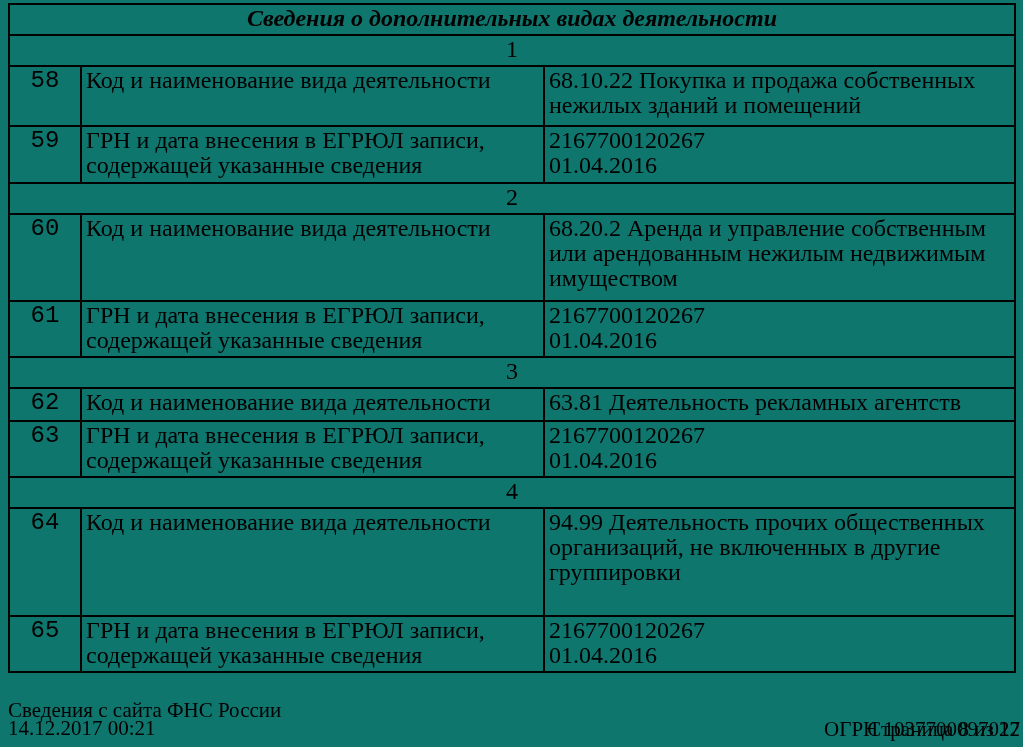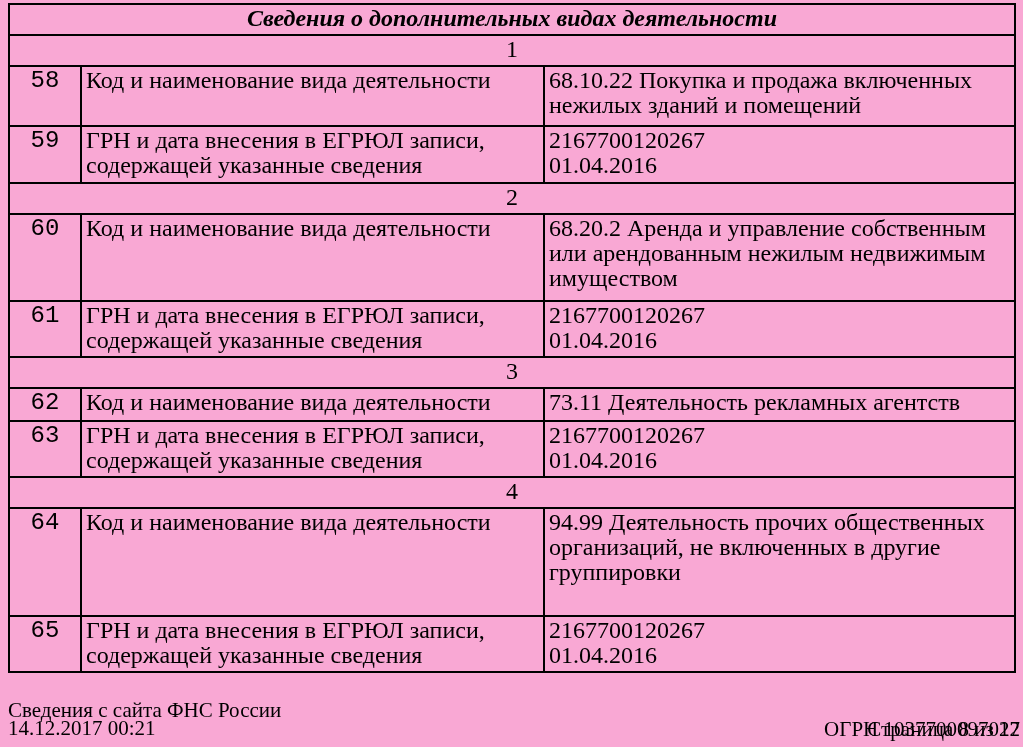--- a/index.html
+++ b/index.html
@@ -4,21 +4,21 @@
 <style>
   html, body {
     margin: 0;
     padding: 0;
     background: #ffffff;
   }
   .page {
     position: relative;
     width: 1023px;
     height: 747px;
-    background: #f9a8d4;
+    background: #0f766e;
     font-family: "Liberation Serif", "DejaVu Serif", serif;
     color: #000000;
     overflow: hidden;
   }
   table.doc-table {
     position: absolute;
     left: 8px;
     top: 3px;
     width: 1006px;
     border-collapse: collapse;
@@ -101,21 +101,21 @@
         <tr style="height:30px">
       <td class="title-cell" colspan="3">Сведения о дополнительных видах деятельности</td>
     </tr>
 
     <tr style="height:31px">
       <td class="section-cell" colspan="3">1</td>
     </tr>
     <tr style="height:60px">
       <td class="num-cell">58</td>
       <td class="label-cell">Код и наименование вида деятельности</td>
-      <td class="value-cell">68.10.22 Покупка и продажа включенных нежилых зданий и помещений</td>
+      <td class="value-cell">68.10.22 Покупка и продажа собственных нежилых зданий и помещений</td>
     </tr>
     <tr style="height:57px">
       <td class="num-cell">59</td>
       <td class="label-cell">ГРН и дата внесения в ЕГРЮЛ записи, содержащей указанные сведения</td>
       <td class="value-cell">2167700120267
 01.04.2016</td>
     </tr>
 
     <tr style="height:31px">
       <td class="section-cell" colspan="3">2</td>
@@ -131,21 +131,21 @@
       <td class="value-cell">2167700120267
 01.04.2016</td>
     </tr>
 
     <tr style="height:31px">
       <td class="section-cell" colspan="3">3</td>
     </tr>
     <tr style="height:33px">
       <td class="num-cell">62</td>
       <td class="label-cell">Код и наименование вида деятельности</td>
-      <td class="value-cell">73.11 Деятельность рекламных агентств</td>
+      <td class="value-cell">63.81 Деятельность рекламных агентств</td>
     </tr>
     <tr style="height:55px">
       <td class="num-cell">63</td>
       <td class="label-cell">ГРН и дата внесения в ЕГРЮЛ записи, содержащей указанные сведения</td>
       <td class="value-cell">2167700120267
 01.04.2016</td>
     </tr>
 
     <tr style="height:31px">
       <td class="section-cell" colspan="3">4</td>

